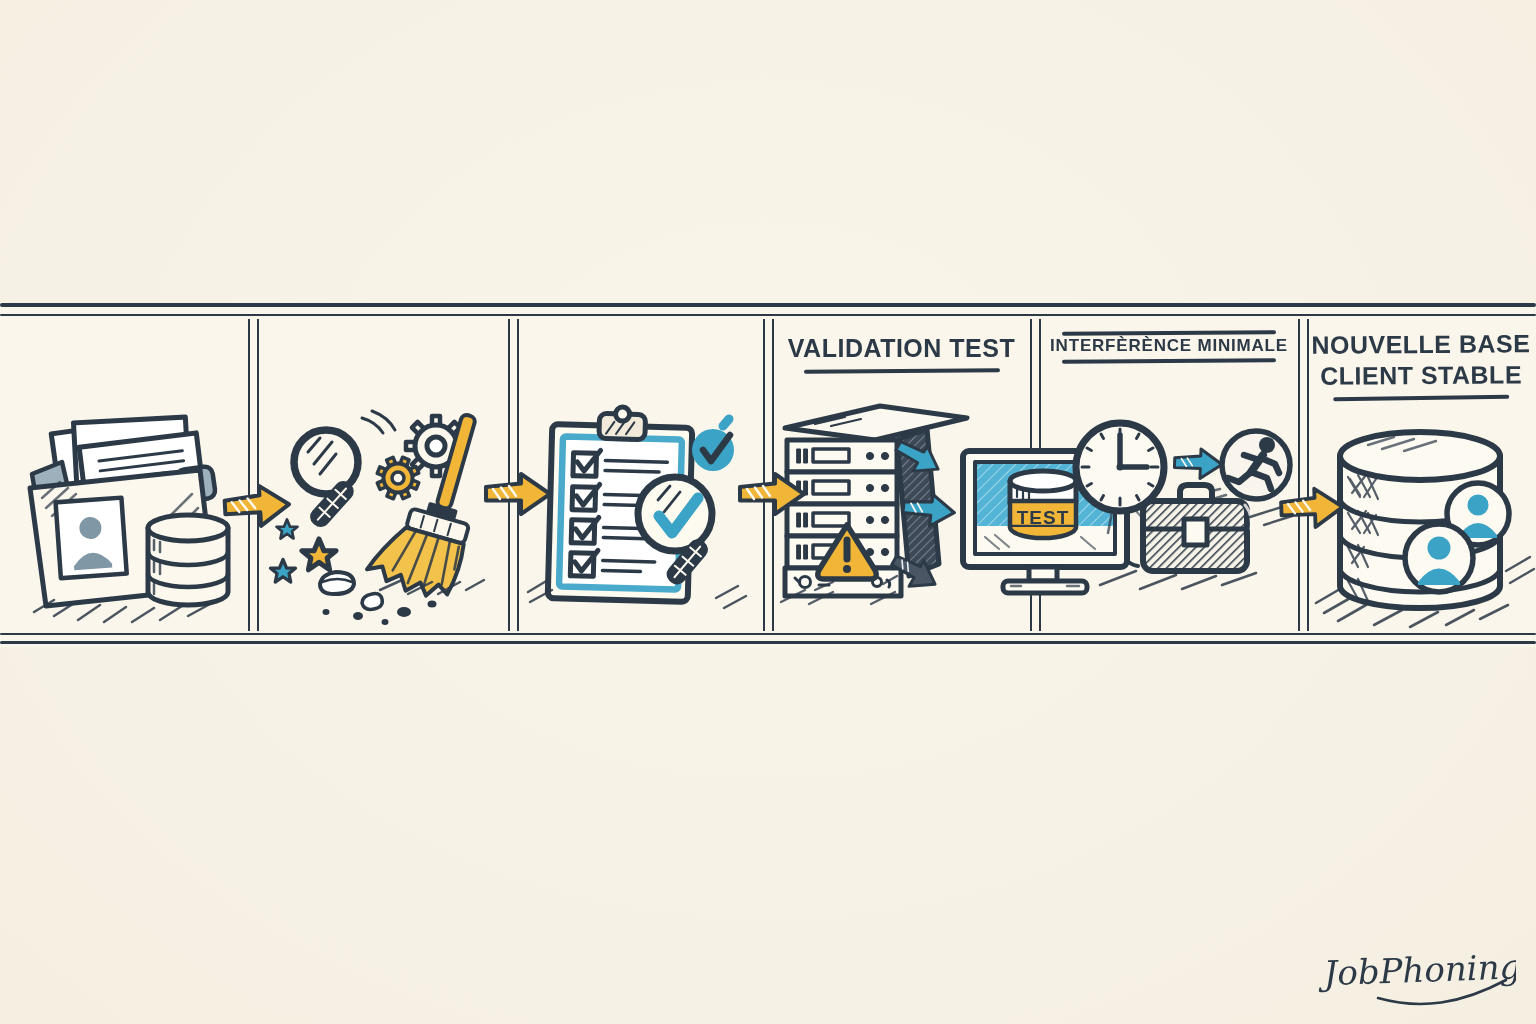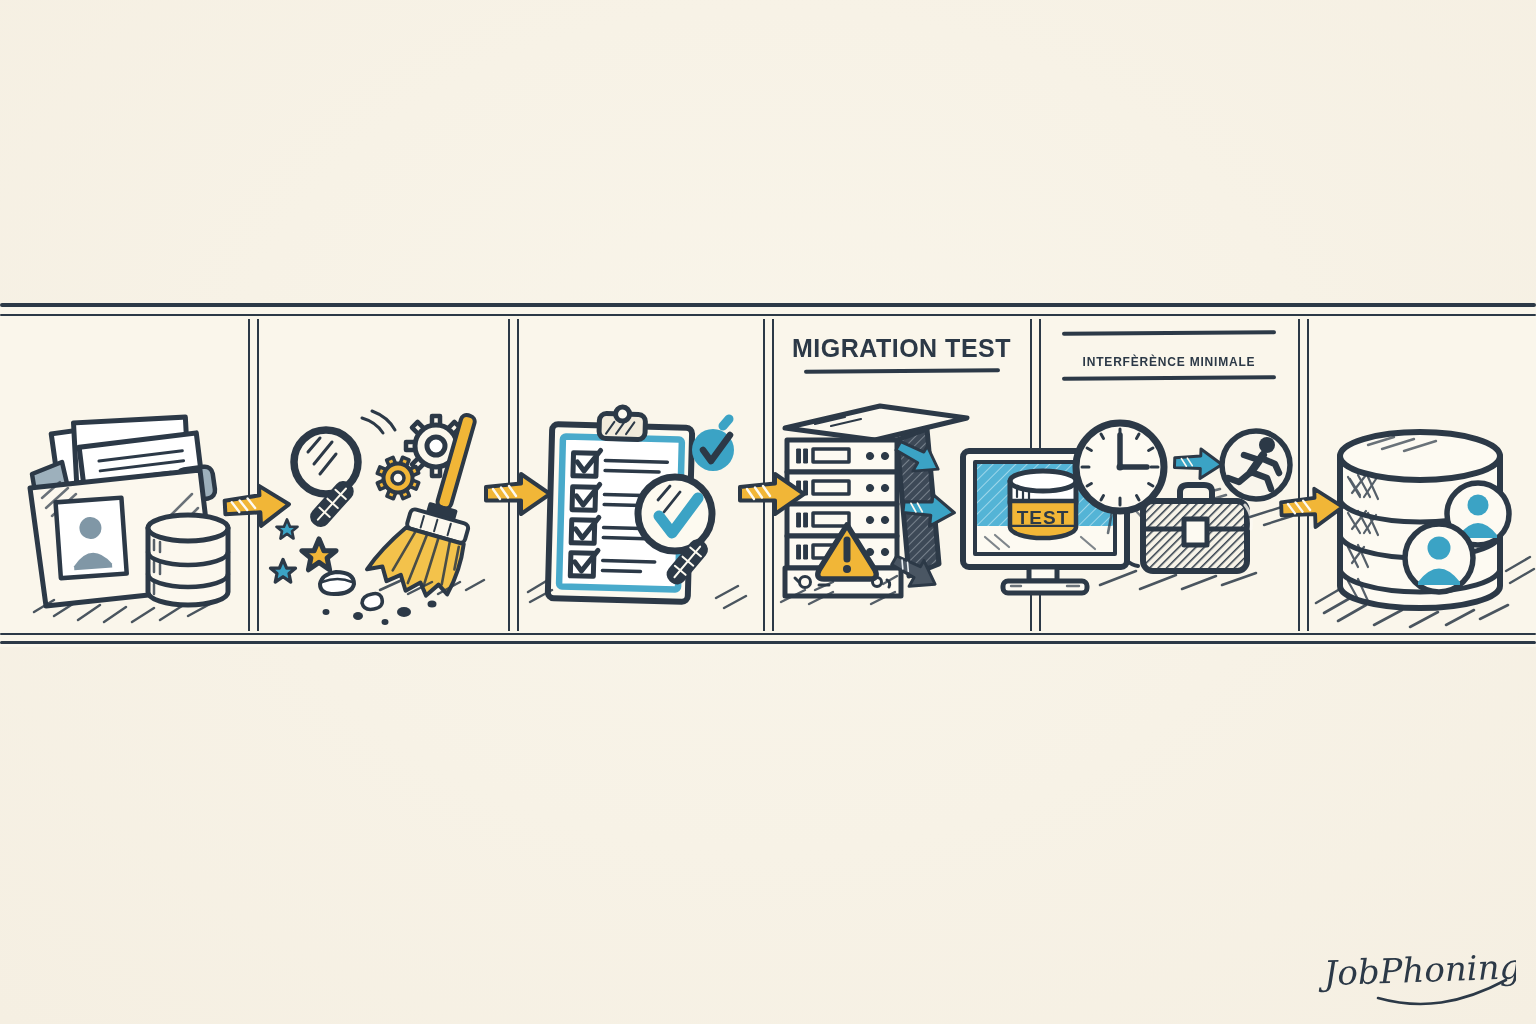--- a/index.html
+++ b/index.html
@@ -10,21 +10,21 @@
   .hline{position:absolute;left:0;width:1536px;background:#2c3947;border-radius:3px;}
   .hl-t1{top:0;height:4px;}
   .hl-t2{top:11px;height:2px;}
   .hl-b1{top:330px;height:2px;}
   .hl-b2{top:338px;height:2.5px;}
   .divider{position:absolute;top:16px;height:312px;width:7px;
     border-left:2.5px solid #2c3947;border-right:2.5px solid #2c3947;z-index:1;}
   .panel{position:absolute;top:0;height:100%;z-index:6;}
   .tt{text-align:center;color:#2c3947;font-weight:700;}
   .t1,.t2{font-size:25px;line-height:31px;letter-spacing:.5px;}
-  .sub{font-size:12px;line-height:21px;letter-spacing:.8px;margin-top:17px;}
+  .sub{font-size:17px;line-height:21px;letter-spacing:.8px;margin-top:0;}
   .ul{height:3.5px;background:#2c3947;border-radius:2px;margin:5px auto 0;transform:rotate(-.4deg);}
   .dash{position:absolute;height:3px;background:#2c3947;border-radius:2px;}
   .ill{position:absolute;z-index:2;}
   .mon{z-index:3;}
   .p5svg{z-index:4;}
   .arrow{position:absolute;z-index:5;}
   .logo{position:absolute;z-index:2;}
 </style>
 </head>
 <body>
@@ -38,29 +38,36 @@
     <div class="hline hl-b2"></div>
 
     <div class="divider" style="left:248px"></div>
     <div class="divider" style="left:508px"></div>
     <div class="divider" style="left:763px"></div>
     <div class="divider" style="left:1030px"></div>
     <div class="divider" style="left:1298px"></div>
 
     <div class="panel" style="left:771px;width:261px">
       <div class="tt" style="margin-top:30px">
-        <div class="t1">MIGRATION TEST</div>
+        <div class="t1">VALIDATION TEST</div>
         <div class="ul" style="width:196px"></div>
       </div>
     </div>
     <div class="panel" style="left:1038px;width:262px">
       <div class="tt" style="margin-top:28px">
         <div class="ul" style="width:214px;margin-top:2px"></div>
         <div class="sub">INTERFÈRÈNCE MINIMALE</div>
         <div class="ul" style="width:214px;margin-top:3px"></div>
+      </div>
+    </div>
+    <div class="panel" style="left:1306px;width:230px">
+      <div class="tt" style="margin-top:26px;transform:rotate(-.4deg)">
+        <div class="t1">NOUVELLE BASE</div>
+        <div class="t2">CLIENT STABLE</div>
+        <div class="ul" style="width:176px"></div>
       </div>
     </div>
 
     <svg class="ill" style="left:20px;top:109px" width="225" height="220" viewBox="0 0 225 220">
       <g stroke="#2c3947" stroke-linecap="round" stroke-linejoin="round">
         <g>
           <rect x="35" y="14" width="110" height="62" fill="#ffffff" stroke-width="5" transform="rotate(-8 90 45)"></rect>
           <rect x="55" y="8" width="112" height="60" fill="#ffffff" stroke-width="5" transform="rotate(-3 111 38)"></rect>
           <g transform="rotate(-7 120 55)">
             <rect x="62" y="28" width="118" height="54" fill="#ffffff" stroke-width="5"></rect>

